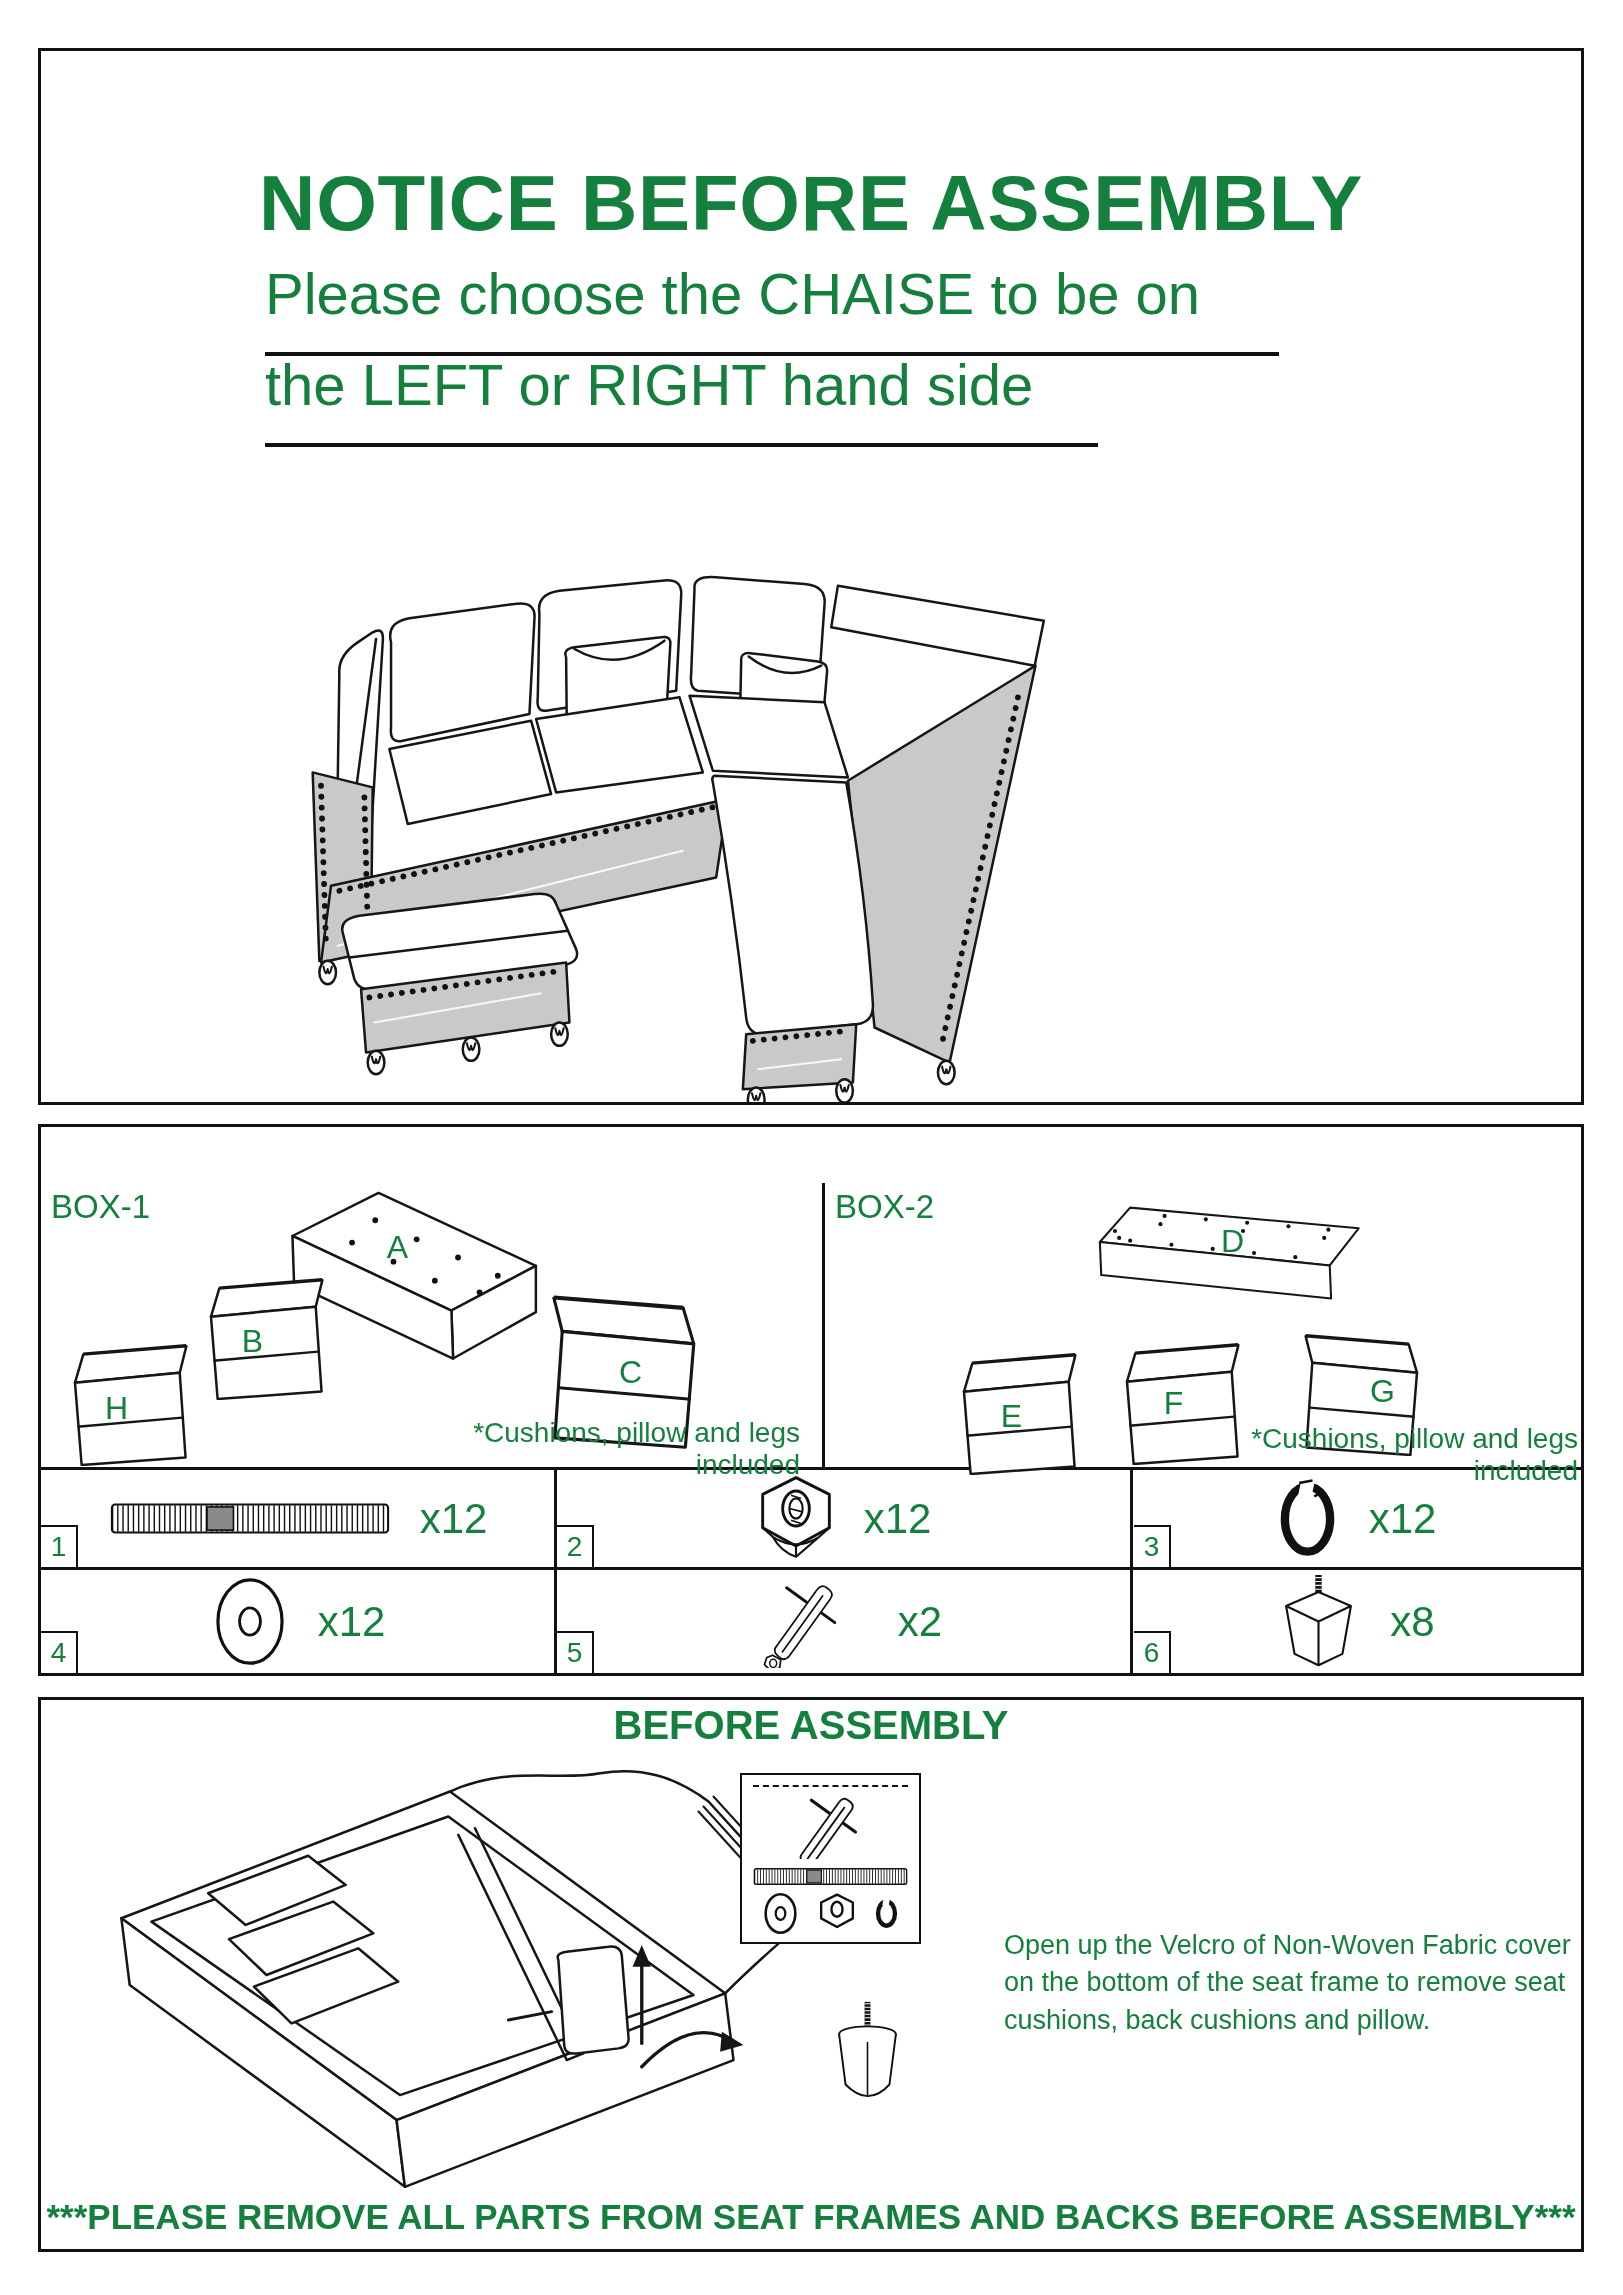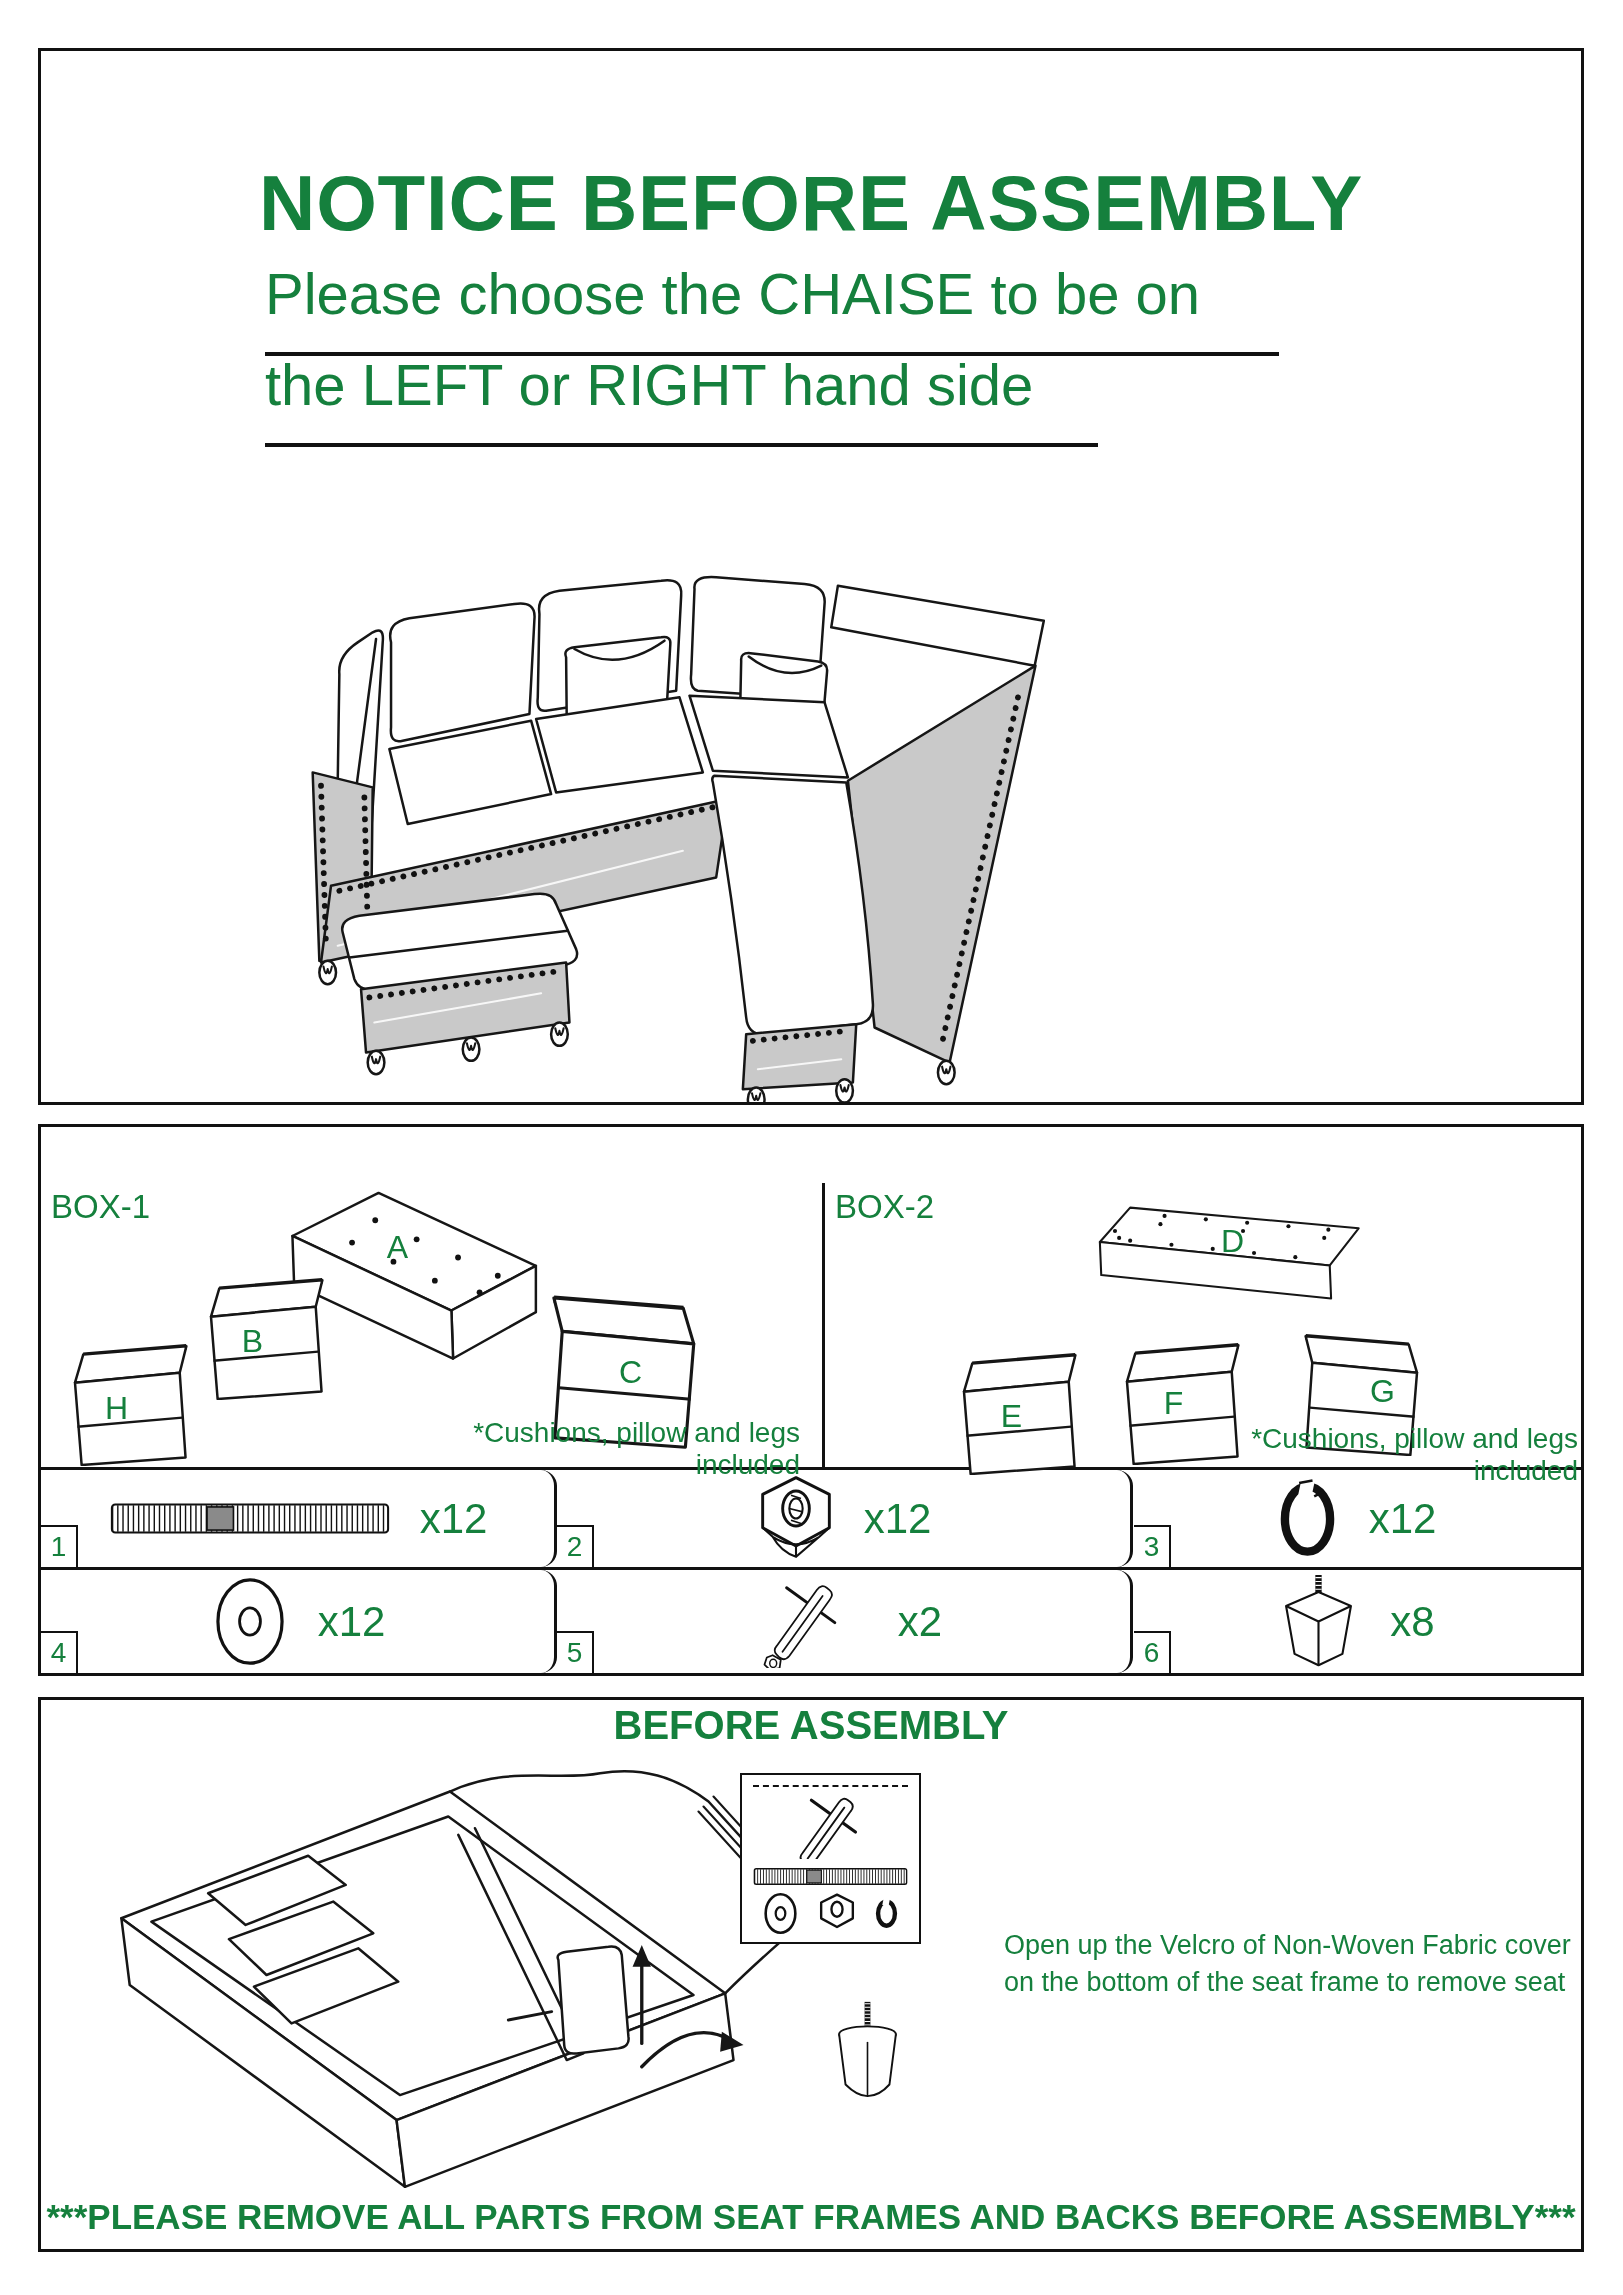--- a/index.html
+++ b/index.html
@@ -24,21 +24,21 @@
   .pl-divider{position:absolute;left:781px;top:0;bottom:0;width:3.3px;background:#111;}
   .box-label{position:absolute;top:5px;font-size:33px;}
   #box1-label{left:10px;} #box2-label{left:794px;}
   .part{position:absolute;}
   .part-letter{position:absolute;width:37px;text-align:center;font-size:32px;}
   .pl-note{position:absolute;font-size:28px;text-align:right;width:434px;}
   #note1{left:325px;top:234px;} #note2{left:1103px;top:240px;}
   .hw-row{position:absolute;left:0;right:0;}
   #hw-row1{top:343px;height:97px;border-bottom:3.3px solid #111;}
   #hw-row2{top:443px;height:103px;}
-  .hw-cell{position:absolute;top:0;bottom:0;display:flex;align-items:center;justify-content:center;gap:28px;border-radius:16px;}
+  .hw-cell{position:absolute;top:0;bottom:0;display:flex;align-items:center;justify-content:center;gap:28px;}
   .hw-c1{left:0;width:513px;border-right:3.3px solid #111;}
   .hw-c2{left:516px;width:573px;border-right:3.3px solid #111;}
   .hw-c3{left:1093px;width:442px;}
   .hw-badge{position:absolute;left:0;bottom:0;width:35px;height:40px;border:2.5px solid #111;
             border-left:none;border-bottom:none;background:#fff;display:flex;align-items:center;
             justify-content:center;font-size:28px;}
   .hw-qty{font-size:42px;}
   
   #before-box{top:1697px;height:549px;}
   .ba-title{position:absolute;top:3.3px;left:0;right:0;text-align:center;font-size:40px;font-weight:bold;}
@@ -390,19 +390,20 @@
         <path d="M56,8 V46" stroke="#fff" stroke-width="9" stroke-dasharray="1.5 4"></path>
         <ellipse cx="56" cy="56" rx="44" ry="12" fill="#fff"></ellipse>
         <path d="M12,56 L22,134 Q40,152 56,152 Q74,152 90,134 L100,56" fill="#fff"></path>
         <path d="M56,68 V152" stroke-width="2.5"></path>
       </svg>
     </div>
 
     <div class="ba-note">
       <div>Open up the Velcro of Non-Woven Fabric cover</div>
       <div>on the bottom of the seat frame to remove seat</div>
+      <div>cushions, back cushions and pillow.</div>
     </div>
 
     <div class="ba-warning">***PLEASE REMOVE ALL PARTS FROM SEAT FRAMES AND BACKS BEFORE ASSEMBLY***</div>
   </div>
 
 </div>
 
 
 </body></html>

